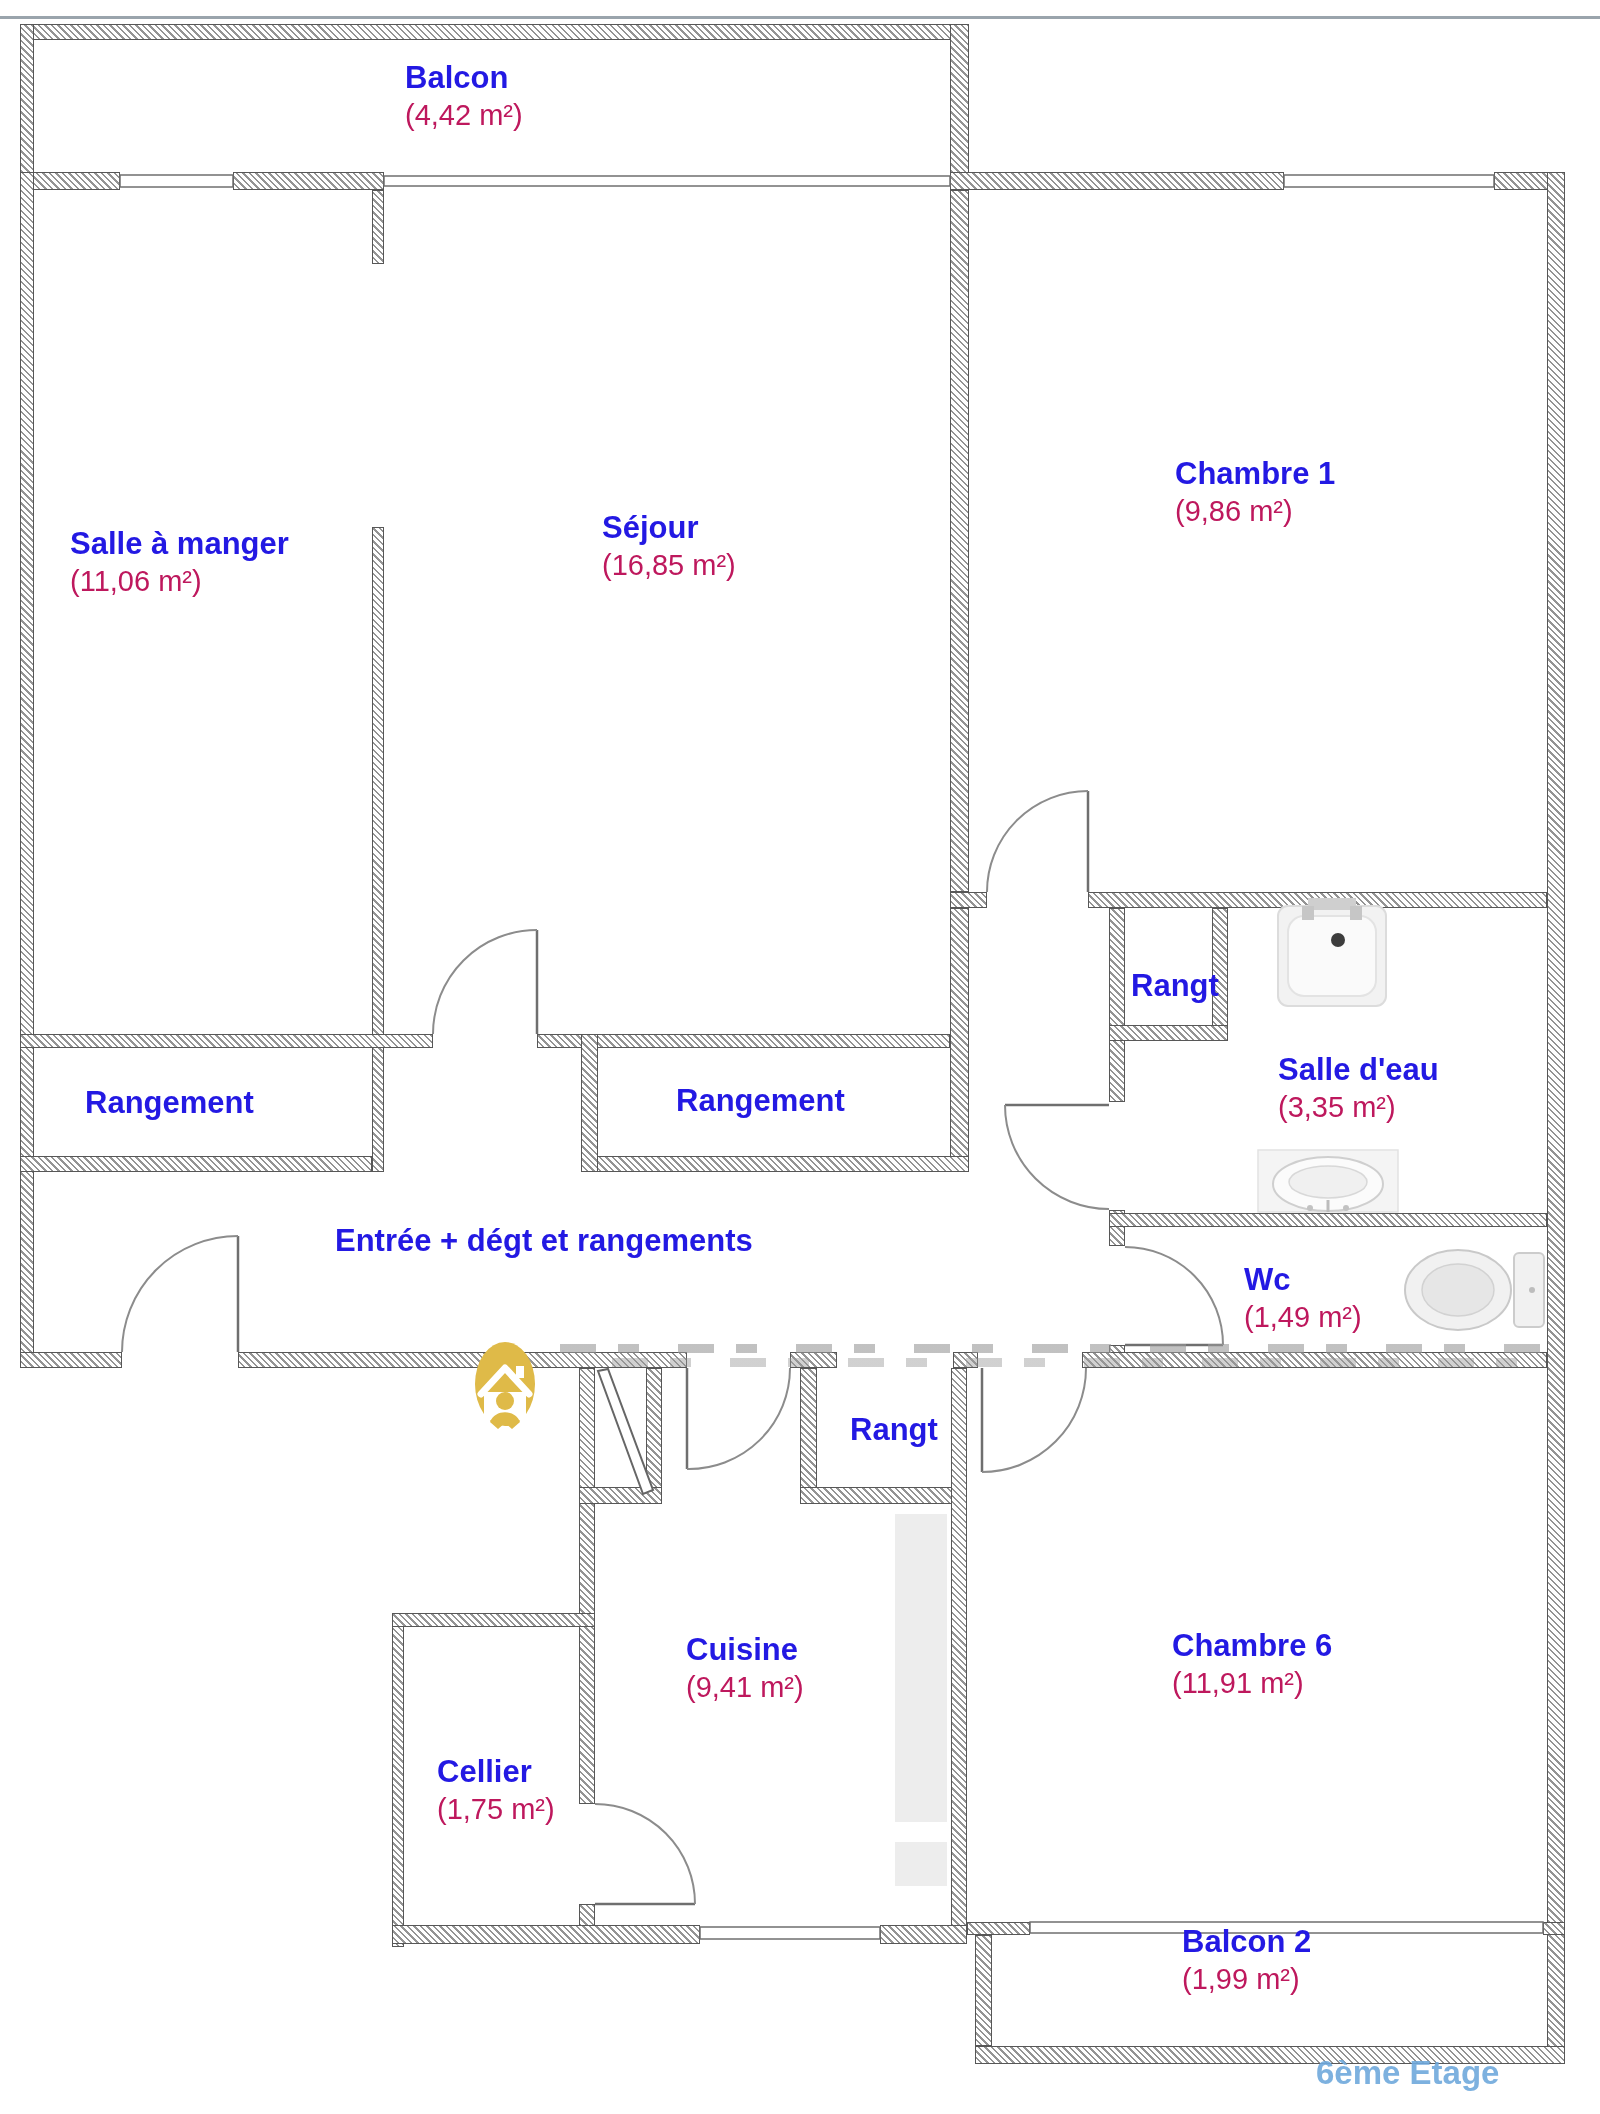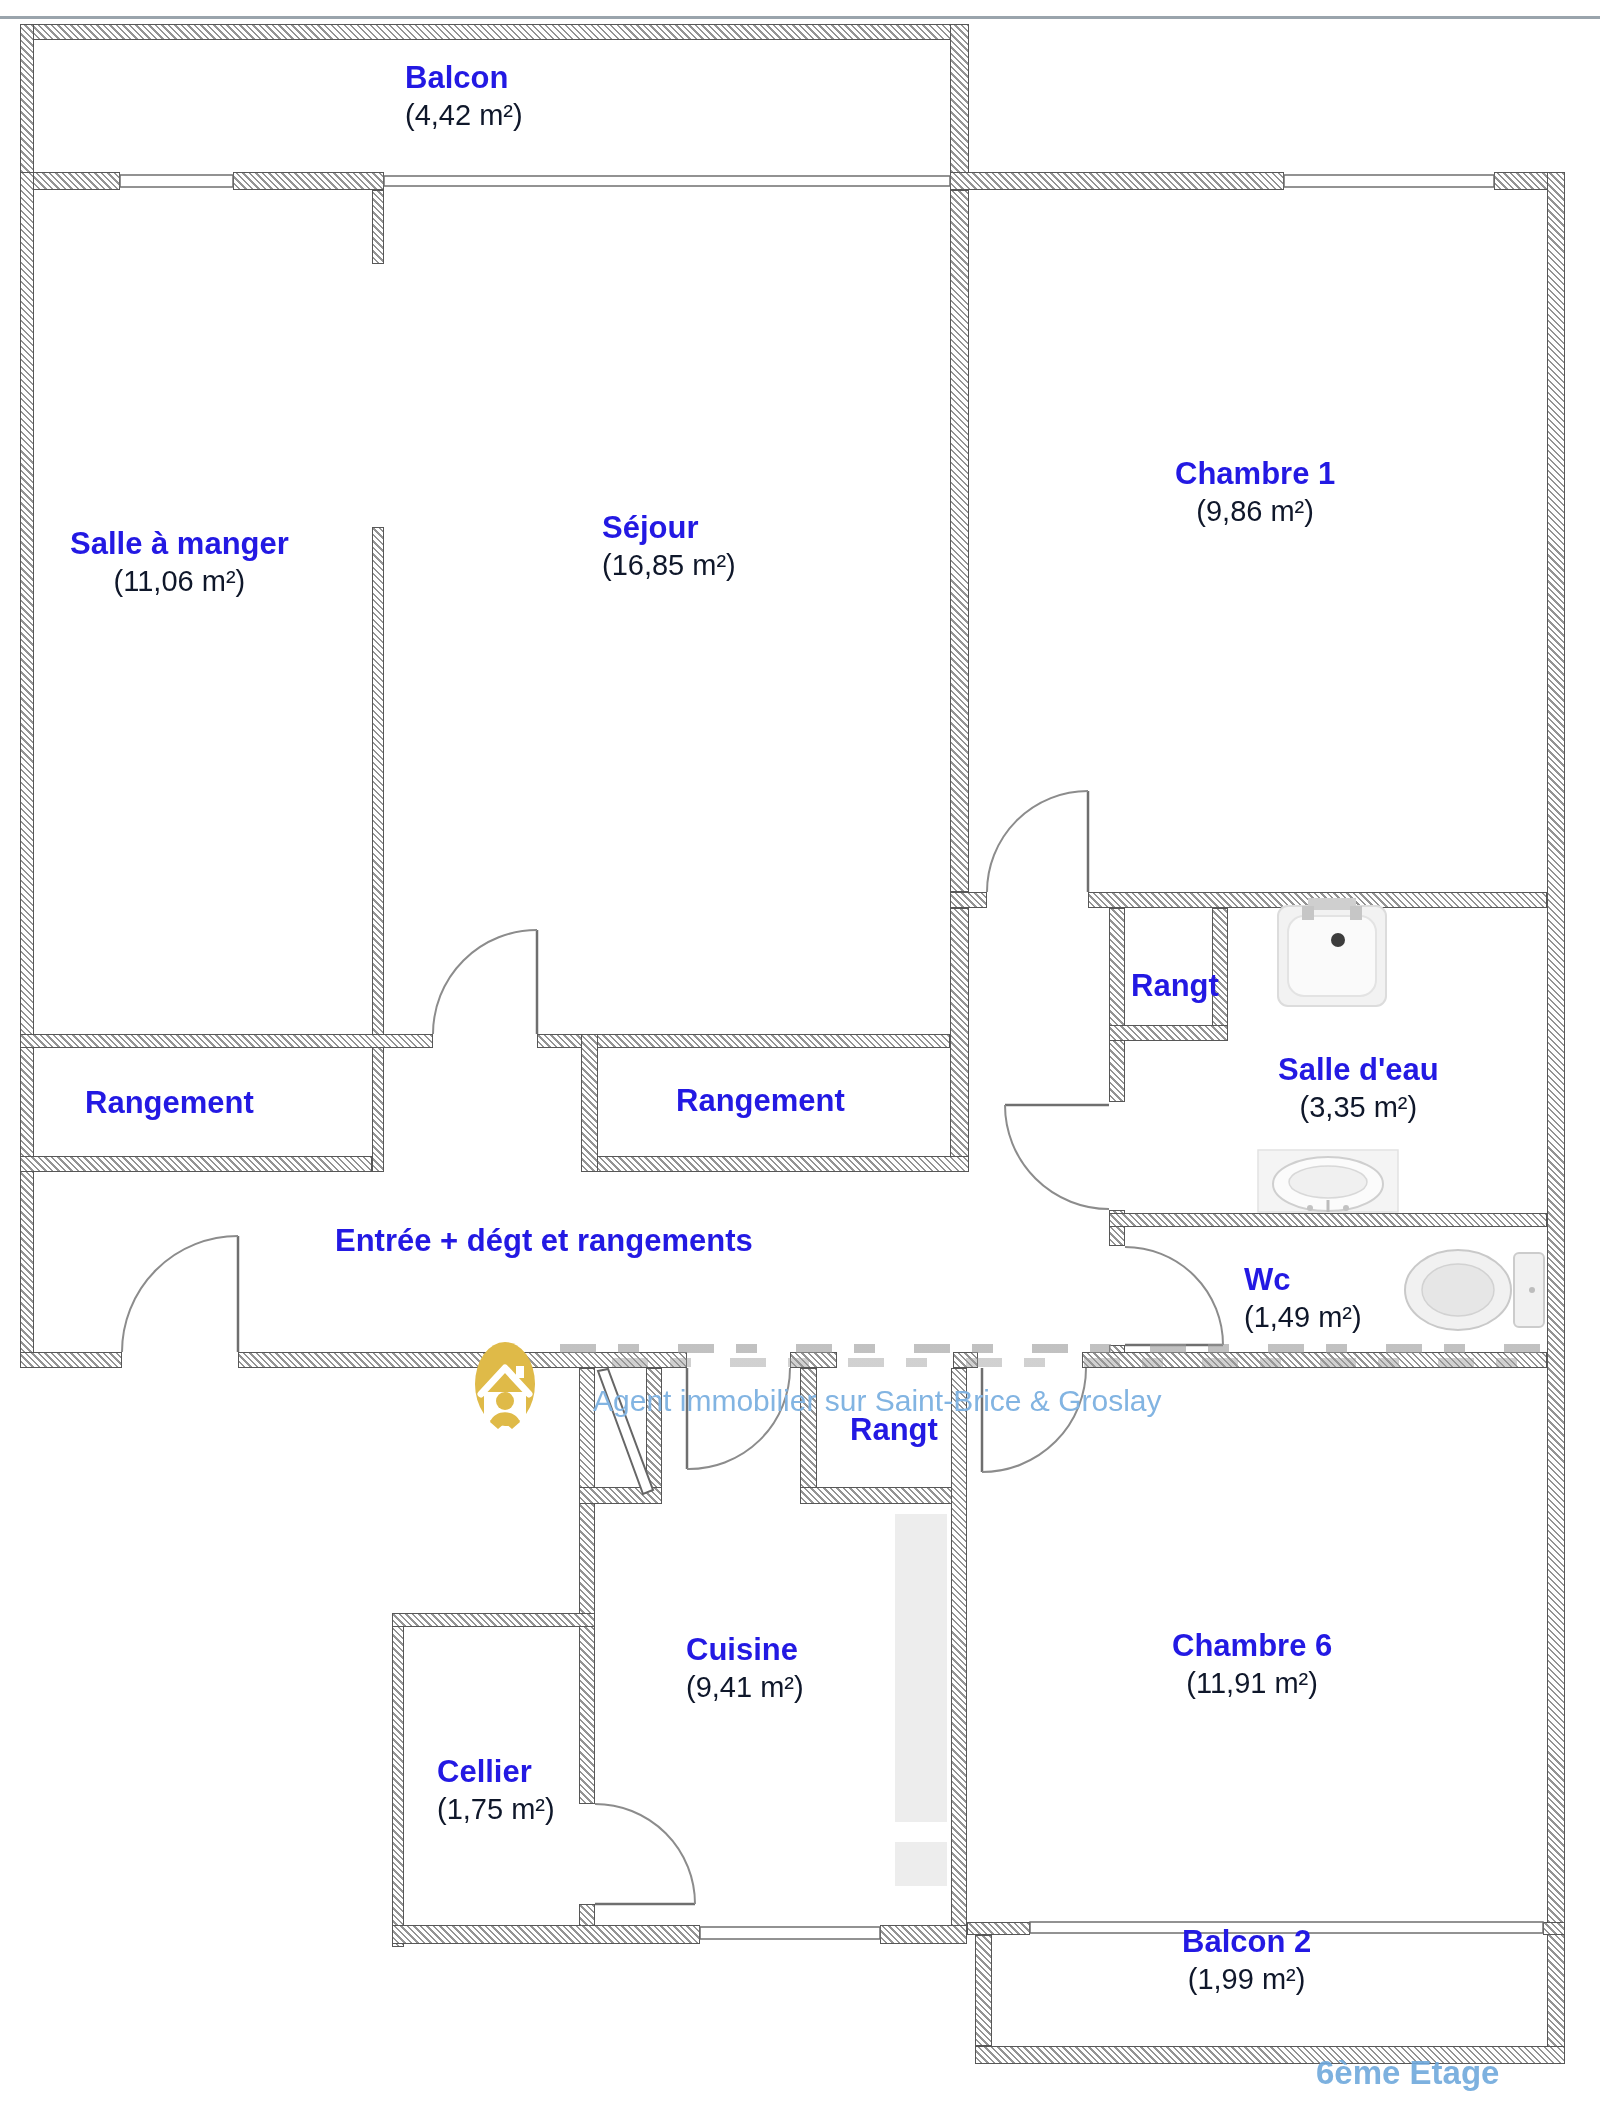--- a/index.html
+++ b/index.html
@@ -5,21 +5,21 @@
   html,body{margin:0;padding:0;background:#fff;}
   .plan{position:relative;width:1600px;height:2114px;background:#fff;overflow:hidden;
         font-family:"Liberation Sans",sans-serif;}
   .topline{position:absolute;left:0;top:16px;width:1600px;height:3px;background:#9aa4ac;}
   .wall{position:absolute;box-sizing:border-box;border:1.5px solid #575757;
         background:repeating-linear-gradient(45deg,#ffffff 0 3px,#949494 3px 4.6px);}
   .shaft{position:absolute;background:#ededed;}
   svg.ov{position:absolute;left:0;top:0;z-index:5;pointer-events:none;}
   .lbl{position:absolute;z-index:7;white-space:nowrap;}
   .nm{font-weight:bold;color:#2319e3;font-size:31px;line-height:39px;}
-  .ar{font-weight:normal;color:#0f172a;font-size:29px;line-height:36px;text-align:center;}
+  .ar{font-weight:normal;color:#be185d;font-size:29px;line-height:36px;}
   .wm-dash{position:absolute;z-index:6;height:9px;opacity:.6;
      background:repeating-linear-gradient(90deg,#989898 0 36px,transparent 36px 58px,#989898 58px 79px,transparent 79px 118px);}
   .wm-text{position:absolute;z-index:8;color:#82b4e2;font-size:30px;font-weight:400;white-space:nowrap;}
   .wm-floor{position:absolute;z-index:8;color:#6fa9dc;font-size:33px;font-weight:bold;white-space:nowrap;opacity:.9;}
 </style>
 </head>
 <body>
 
 <div class="plan">
   <div class="topline"></div>
@@ -244,15 +244,14 @@
   <div class="lbl" style="left:437px;top:1752px">
     <div class="nm">Cellier</div>
     <div class="ar">(1,75 m²)</div>
   </div>
 
   <div class="lbl" style="left:1182px;top:1922px">
     <div class="nm">Balcon 2</div>
     <div class="ar">(1,99 m²)</div>
   </div>
 
-  <div class="wm-text" style="left:593px;top:1384px">Agent immobilier sur Saint-Brice &amp; Groslay</div>
   <div class="wm-floor" style="left:1316px;top:2054px">6ème Etage</div>
 </div>
 
 </body></html>

